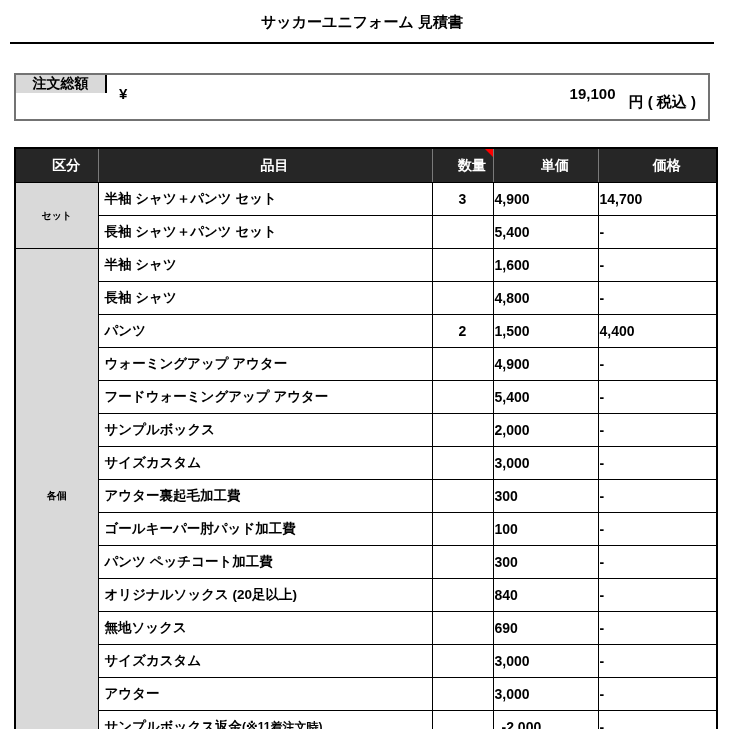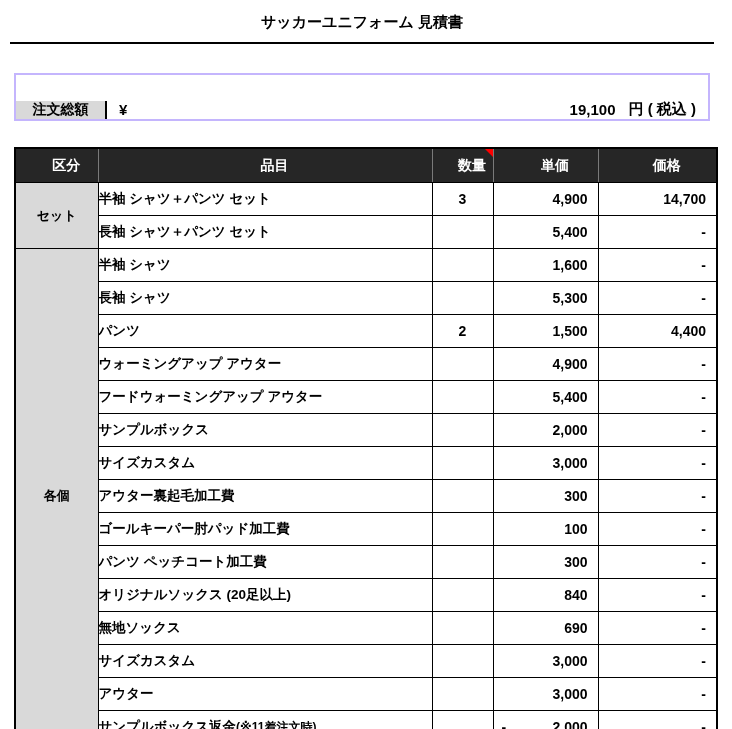--- a/index.html
+++ b/index.html
@@ -25,44 +25,44 @@
   .title-rule {
     margin: 11px 10px 0 10px;
     border-bottom: 2px solid #000;
     height: 0;
   }
 
   
   .order-total {
     margin: 29px 14px 0 14px;
     height: 44px;
-    border: 2px solid #c4b5fd;
+    border: 2px solid #737373;
     display: flex;
-    align-items: flex-end;
+    align-items: flex-start;
   }
   .order-total .ot-label {
     width: 89px;
     background: var(--category-bg, #d9d9d9);
     border-right: 2px solid #000;
     display: flex;
     align-items: center;
     justify-content: center;
     font-weight: bold;
     font-size: 14px;
   }
   .order-total .ot-value {
     flex: 1;
     display: flex;
     align-items: center;
     padding: 0 12px 0 12px;
     font-weight: bold;
     font-size: 15px;
   }
   .order-total .ot-currency { margin-right: auto; }
-  .order-total .ot-unit { margin-left: 13px; }
+  .order-total .ot-unit { margin-left: 13px; margin-top: 18px; }
 
   
   table.quote {
     margin: 26px 14px 0 14px;
     width: 704px;
     border-collapse: collapse;
     table-layout: fixed;
     border: 2px solid #000;
     font-weight: bold;
   }
@@ -86,30 +86,30 @@
     position: absolute;
     top: 0; right: 0;
     width: 0; height: 0;
     border-top: 8px solid var(--comment-marker, #ff0000);
     border-left: 8px solid transparent;
   }
   table.quote tbody td { height: 30px; font-size: 14px; }
   table.quote td.cat {
     background: var(--category-bg, #d9d9d9);
     text-align: center;
-    font-size: 13px;
+    font-size: 10px;
   }
   table.quote td.item {
     text-align: left;
-    padding-left: 0;
+    padding-left: 6px;
     font-size: 13.5px;
   }
   table.quote td.item .note { font-size: 12px; }
   table.quote td.qty { text-align: center; }
-  table.quote td.num { text-align: right; padding-right: 10px; }
+  table.quote td.num { padding-right: 10px; }
   table.quote td.neg {
     padding-left: 8px;
   }
   table.quote td.neg .minus { float: left; }
 </style>
 </head>
 <body>
 
 <div class="page">
 
@@ -162,21 +162,21 @@
         <tr>
           <td class="cat" rowspan="15">各個</td>
           <td class="item">半袖 シャツ</td>
           <td class="qty"></td>
           <td class="num unit">1,600</td>
           <td class="num price">-</td>
         </tr>
         <tr>
           <td class="item">長袖 シャツ</td>
           <td class="qty"></td>
-          <td class="num unit">5,300</td>
+          <td class="num unit">4,800</td>
           <td class="num price">-</td>
         </tr>
         <tr>
           <td class="item">パンツ</td>
           <td class="qty">2</td>
           <td class="num unit">1,500</td>
           <td class="num price">4,400</td>
         </tr>
         <tr>
           <td class="item">ウォーミングアップ アウター</td>

